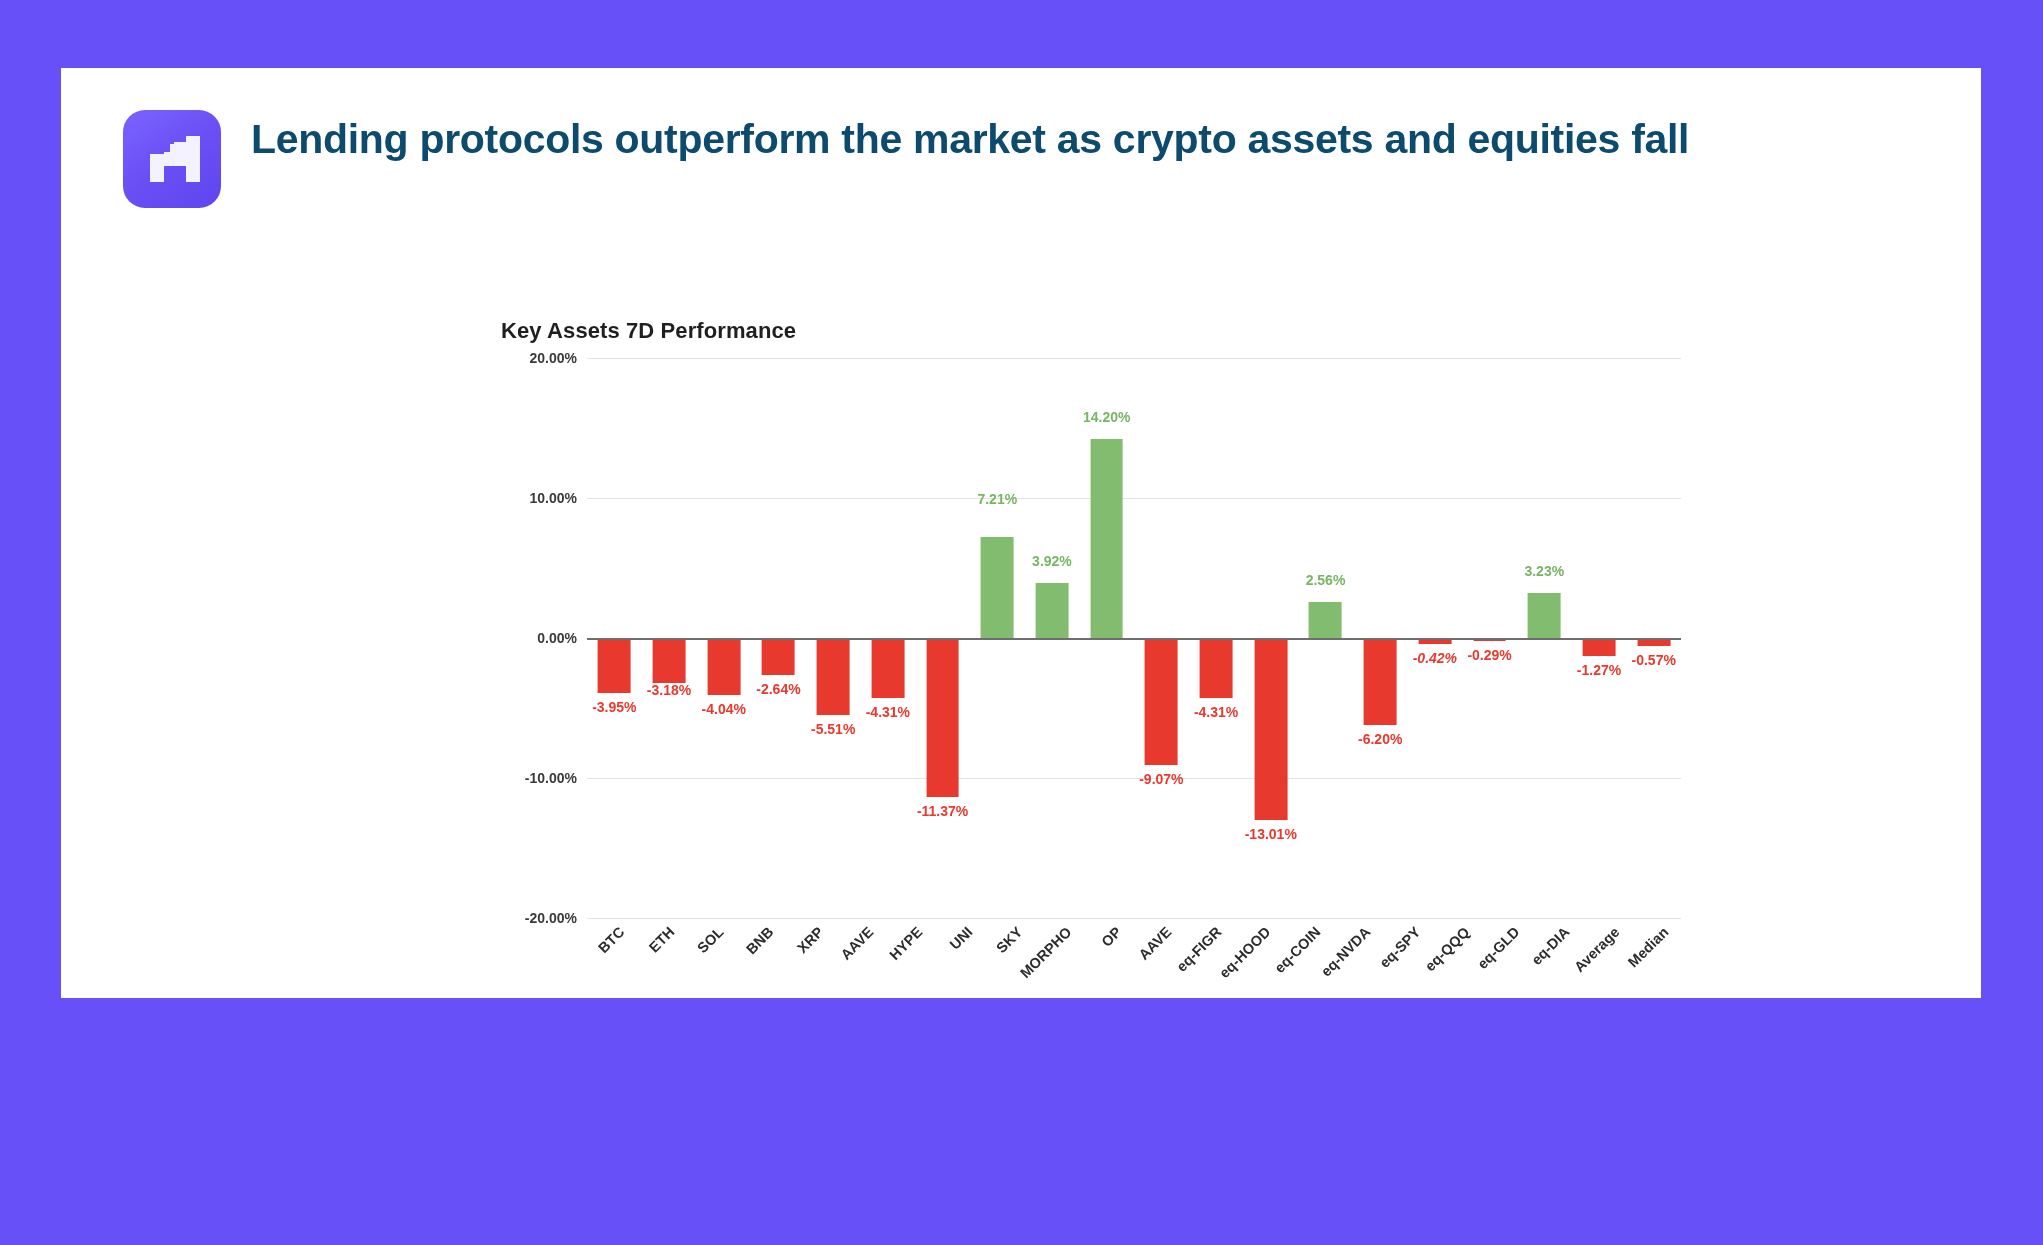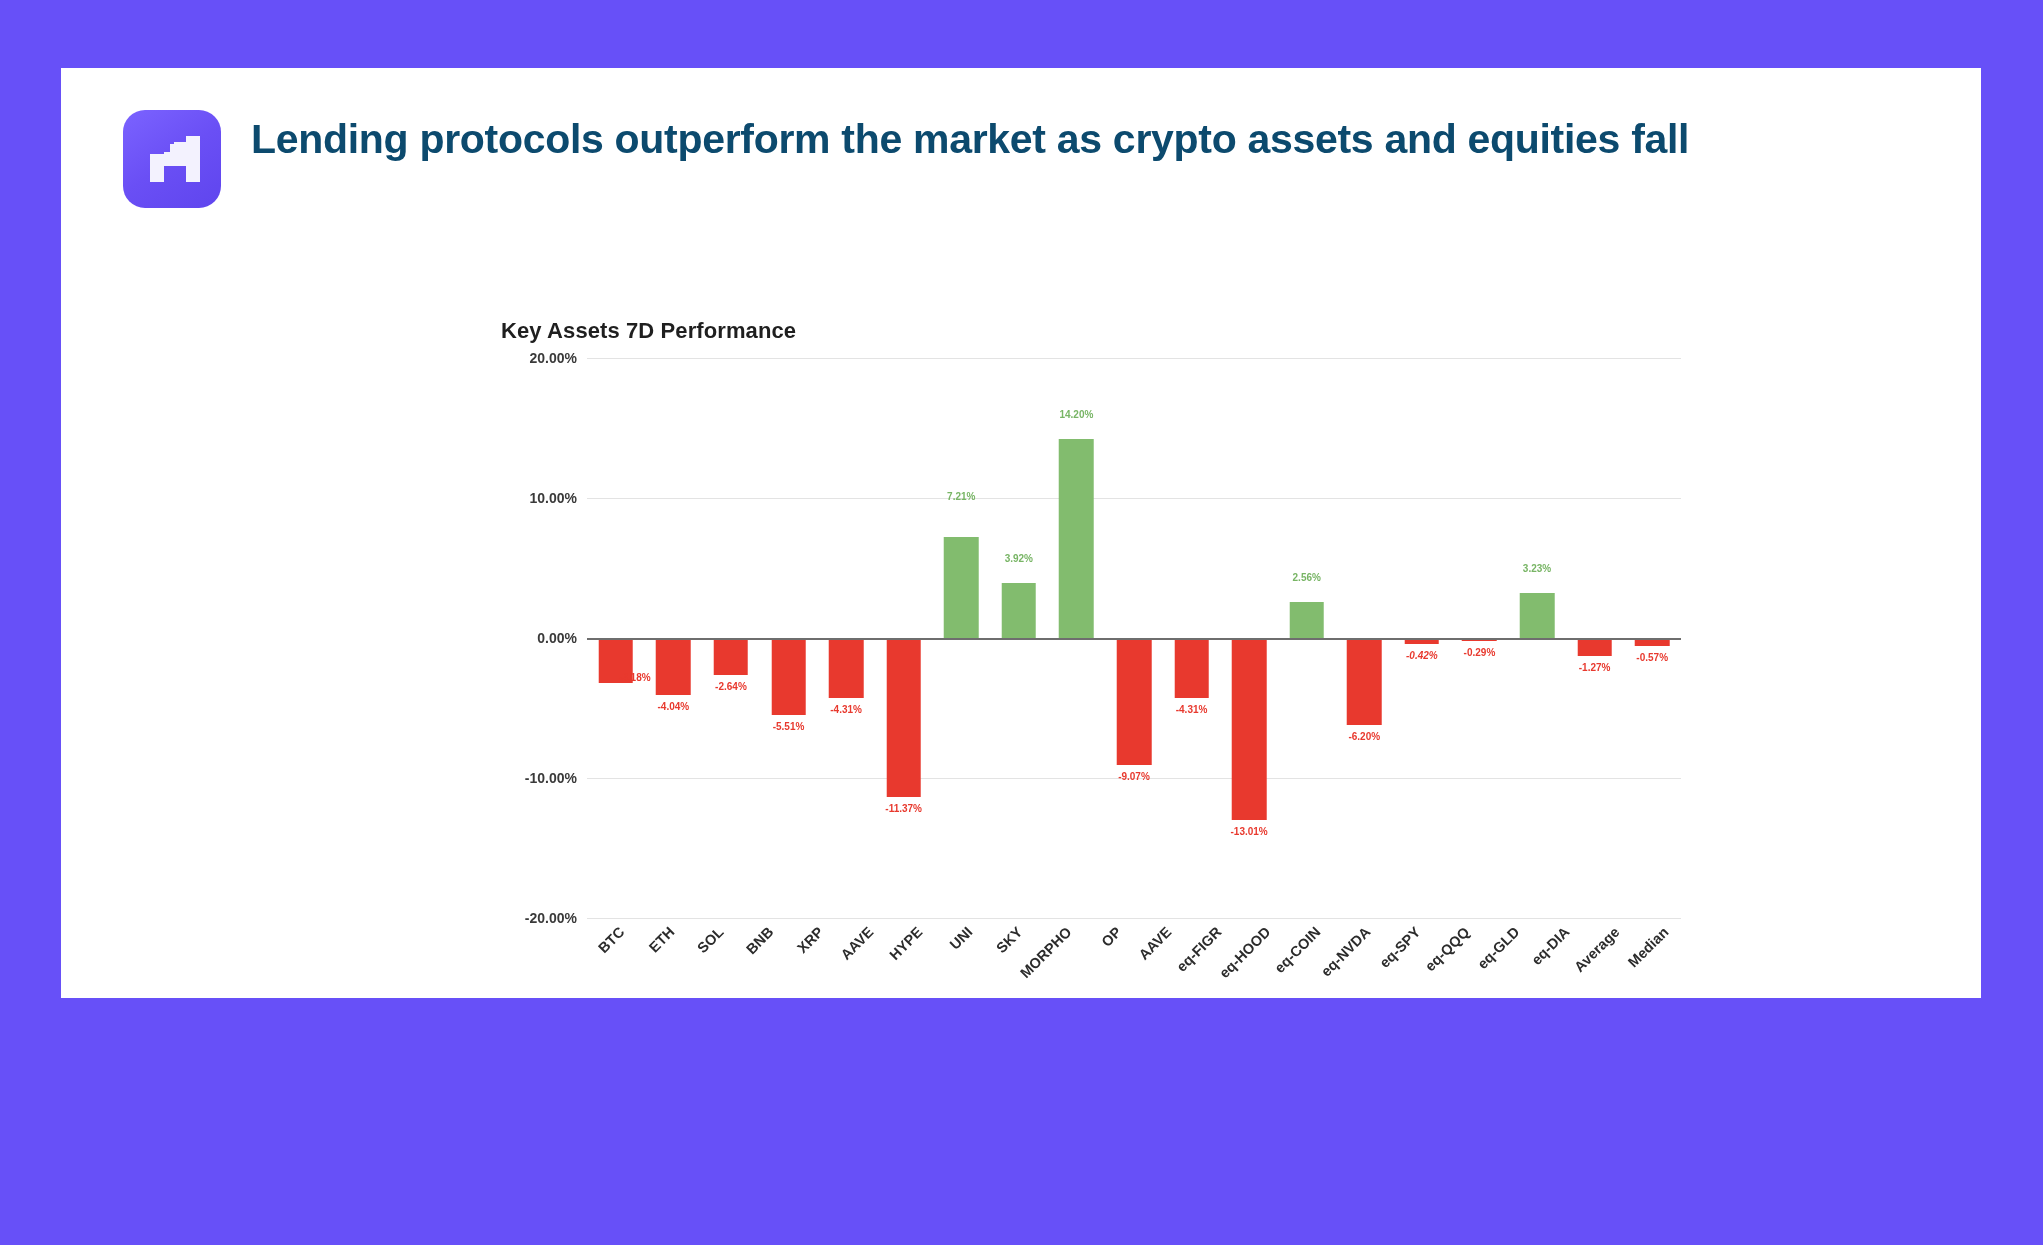--- a/index.html
+++ b/index.html
@@ -124,21 +124,21 @@
     transform: translateX(-50%);
     width: 60%;
   }
   .bar.pos { background: #82bc6e; }
   .bar.neg { background: #e8392e; }
 
   .bar-label {
     position: absolute;
     left: 50%;
     transform: translateX(-50%);
-    font-size: 10px;
+    font-size: 14px;
     font-weight: 700;
     white-space: nowrap;
   }
   .bar-label.pos { color: #78b565; }
   .bar-label.neg { color: #e8392e; }
 
   
   #xaxis {
     position: absolute;
     left: 86px;
@@ -196,22 +196,26 @@
         </div>
       <div id="yticks">
           <div class="ytick" style="top: 0px; text-align: right;">20.00%</div>
           <div class="ytick" style="top: 140px;">10.00%</div>
           <div class="ytick" style="top: 280px; text-align: right;">0.00%</div>
           <div class="ytick" style="top: 420px;">-10.00%</div>
           <div class="ytick" style="top: 560px;">-20.00%</div>
         </div>
       <div id="bars">
           <div class="bar-slot">
+            <div class="bar neg" title="BTC -3.95%" style="height: 55.3px; top: 280px;"></div>
+            <div class="bar-label neg" style="top: 341.3px;">-3.95%</div>
+          </div>
+          <div class="bar-slot">
             <div class="bar neg" title="ETH -3.18%" style="height: 44.52px; top: 280px;"></div>
-            <div class="bar-label neg" style="top: 314px; margin-left: 19px;">-3.18%</div>
+            <div class="bar-label neg" style="top: 324px;">-3.18%</div>
           </div>
           <div class="bar-slot">
             <div class="bar neg" title="SOL -4.04%" style="height: 56.56px; top: 280px;"></div>
             <div class="bar-label neg" style="top: 342.56px;">-4.04%</div>
           </div>
           <div class="bar-slot">
             <div class="bar neg" title="BNB -2.64%" style="height: 36.96px; top: 280px;"></div>
             <div class="bar-label neg" style="top: 322.96px;">-2.64%</div>
           </div>
           <div class="bar-slot">

